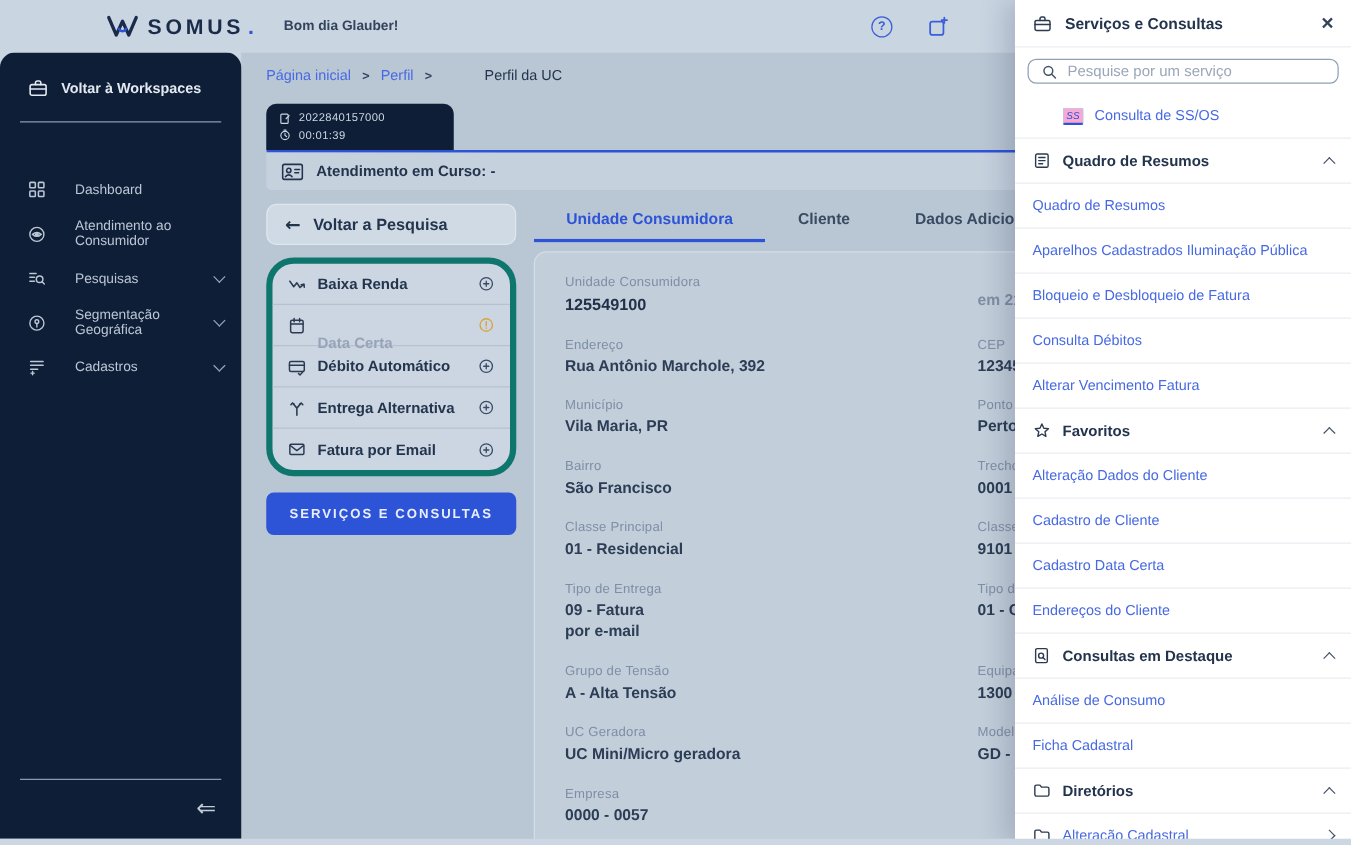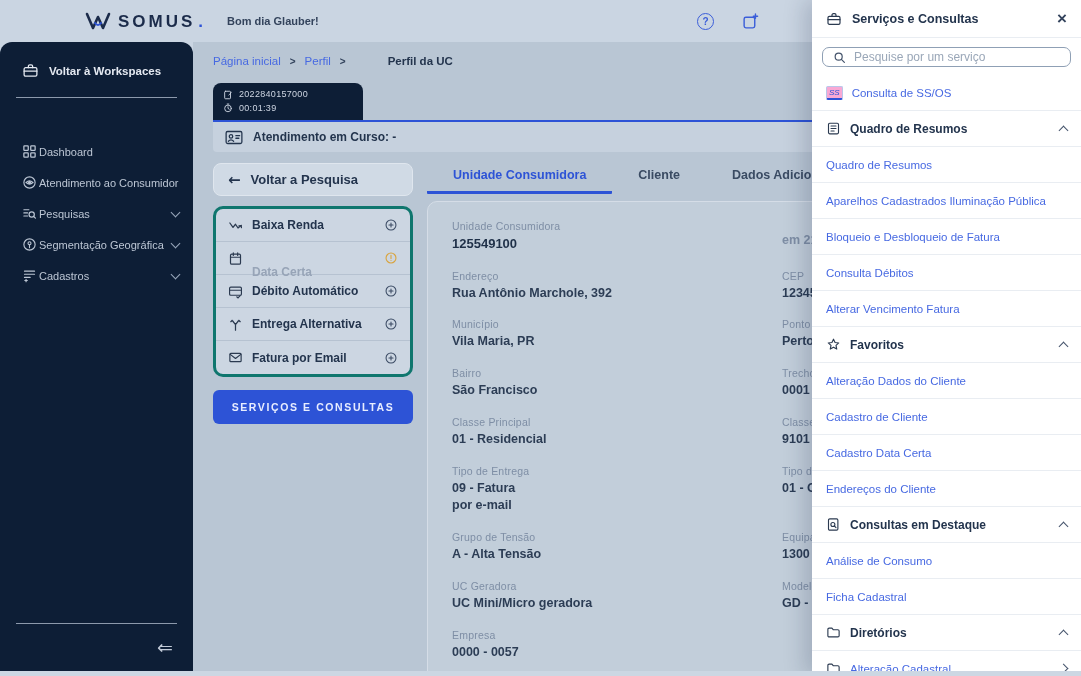--- a/index.html
+++ b/index.html
@@ -15,45 +15,45 @@
   .logo-dot { color:#2d53d6; font-size:17px; font-weight:bold; line-height:1; margin-left:-4px; }
   .greeting { margin-left:24px; font-size:11px; font-weight:bold; color:#33435c; }
   .topbar-actions { position:absolute; right:322px; top:0; height:42px; display:flex; align-items:center; gap:28px; }
   .help-badge { width:17px; height:17px; border:1.6px solid #3b5ed9; border-radius:50%; color:#3b5ed9; font-size:10px; font-weight:bold; display:flex; align-items:center; justify-content:center; cursor:pointer; }
 
   
   .sidebar { position:absolute; top:42px; left:0; bottom:5px; width:193px; background:#0d1e36; border-radius:12px 12px 0 0; color:#c2cbd8; z-index:4; }
   .ws-item { display:flex; align-items:center; gap:10px; padding:20px 16px 16px 22px; font-size:11.5px; font-weight:bold; color:#e4e9f1; cursor:pointer; }
   .side-divider { height:1px; background:#8c99ac; margin:2px 16px; }
   .side-nav { margin-top:38px; }
-  .side-item { display:flex; align-items:center; gap:2px; padding:8px 14px 8px 22px; font-size:11px; color:#bcc6d4; cursor:pointer; }
+  .side-item { display:flex; align-items:center; gap:23px; padding:8px 14px 8px 22px; font-size:11px; color:#bcc6d4; cursor:pointer; }
   .side-item .lbl { flex:1; }
   .sidebar-bottom { position:absolute; left:0; right:0; bottom:0; }
   .sidebar-bottom .side-divider { margin:0 16px 14px; }
   .collapse-ic { display:block; text-align:right; padding:0 20px 14px 0; font-family:"DejaVu Sans", sans-serif; font-size:19px; color:#c2cbd8; line-height:1; cursor:pointer; }
 
   
   .main { position:absolute; top:42px; left:193px; right:0; bottom:0; background:#b9c6d4; padding:13px 20px 0 20px; }
   .breadcrumb { display:flex; align-items:center; gap:9px; font-size:11.5px; }
   .crumb-link { color:#4769e2; cursor:pointer; }
   .crumb-sep { color:#33435c; font-size:10px; font-weight:bold; }
-  .crumb-current { color:#23344d; font-weight:bold;padding-left:33px; }
+  .crumb-current { color:#23344d; font-weight:normal;padding-left:33px; }
 
   .protocol-chip { margin-top:16px; display:inline-block; background:#0d1e36; color:#cdd5e2; border-radius:8px 8px 0 0; padding:5px 14px 5px 10px; position:relative; z-index:2; min-width:150px; }
   .chip-row { display:flex; align-items:center; gap:6px; font-size:9px; letter-spacing:.3px; line-height:1.5; }
 
   .attendance-bar { height:32px; background:#c6d1de; border-top:2px solid #2d53d6; border-radius:0 4px 4px 4px; display:flex; align-items:center; gap:10px; padding:0 12px; margin-top:0; }
   .attendance-bar .att-label { font-size:12px; font-weight:bold; color:#23344d; }
 
   .content-cols { display:flex; gap:14px; margin-top:11px; }
   .left-col { width:200px; flex:none; }
   .back-btn { width:100%; height:33px; background:#d0dae5; border:1px solid #dfe6ee; border-radius:8px; display:flex; align-items:center; gap:10px; padding:0 0 0 14px; font-family:inherit; font-size:13px; font-weight:bold; color:#23344d; cursor:pointer; }
   .back-arrow { font-family:"DejaVu Sans", sans-serif; font-size:15px; }
 
-  .quick-card { margin-top:10px; background:#ccd6e2; border:3px solid #0f766e; border-radius:10px; overflow:hidden; }
+  .quick-card { margin-top:10px; background:#ccd6e2; border:5px solid #0f766e; border-radius:22px; overflow:hidden; }
   .q-row { display:flex; align-items:center; gap:9px; height:33px; padding:0 12px; border-bottom:1px solid #b6c2d1; cursor:pointer; }
   .q-row:last-child { border-bottom:none; }
   .q-row .q-lbl { flex:1; font-size:12px; font-weight:bold; color:#23344d; }
   .q-row.disabled .q-lbl { color:#97a4b7;margin-top:28px; }
   .q-row .q-ic { color:#2b3a50; }
   .q-row.disabled .q-ic { color:#5f7089; }
 
   .services-btn { margin-top:13px; width:100%; height:34px; background:#2d53d6; color:#e8edff; border:none; border-radius:6px; font-family:inherit; font-size:10.5px; font-weight:bold; letter-spacing:1.6px; cursor:pointer; }
 
   .right-col { flex:1; min-width:0; overflow:visible; }
@@ -75,21 +75,21 @@
   .drawer-title { flex:1; font-size:12.5px; font-weight:bold; color:#23344d; }
   .drawer-close { font-size:17px; font-weight:bold; color:#33435c; cursor:pointer; line-height:1; }
   .search-wrap { padding:9px 10px 8px; }
   .search-box { height:20px; border:1px solid #8fa0b5; border-radius:7px; display:flex; align-items:center; gap:8px; padding:0 10px; background:#fff; }
   .search-box input { border:none; outline:none; flex:1; font-family:inherit; font-size:12px; color:#33435c; background:transparent; }
   .search-box input::placeholder { color:#9aa7b8; }
   .d-row { height:36px; display:flex; align-items:center; gap:9px; padding:0 14px; border-bottom:1px solid #e9edf2; cursor:pointer; }
   .d-link { color:#4769e2; font-size:11.5px; }
   .d-section-lbl { flex:1; font-size:12px; font-weight:bold; color:#23344d; }
   .d-sec-ic { color:#2b3a50; }
-  .ss-badge { font-size:8px; font-weight:normal; font-style:italic; color:#2d53d6; border:1px solid #b9c6ea; border-bottom:2px solid #2d53d6; border-radius:2px; padding:1px 2px; background:#f9a8d4; }
+  .ss-badge { font-size:8px; font-weight:normal; font-style:italic; color:#2d53d6; border:1px solid #b9c6ea; border-bottom:2px solid #2d53d6; border-radius:2px; padding:1px 2px; background:#f9a8d4;margin-left:24px; }
 
   
   .chev { width:7px; height:7px; border-right:1.6px solid #44536b; border-bottom:1.6px solid #44536b; display:inline-block; flex:none; }
   .chev.down { transform:rotate(45deg); margin-top:-3px; }
   .chev.up { transform:rotate(-135deg); margin-top:4px; }
   .chev.right { transform:rotate(-45deg); }
   .side-item .chev { border-color:#9aa8bc; }
 
   .ic { flex:none; display:block; }
   .warn { color:#d9a43e !important; }

